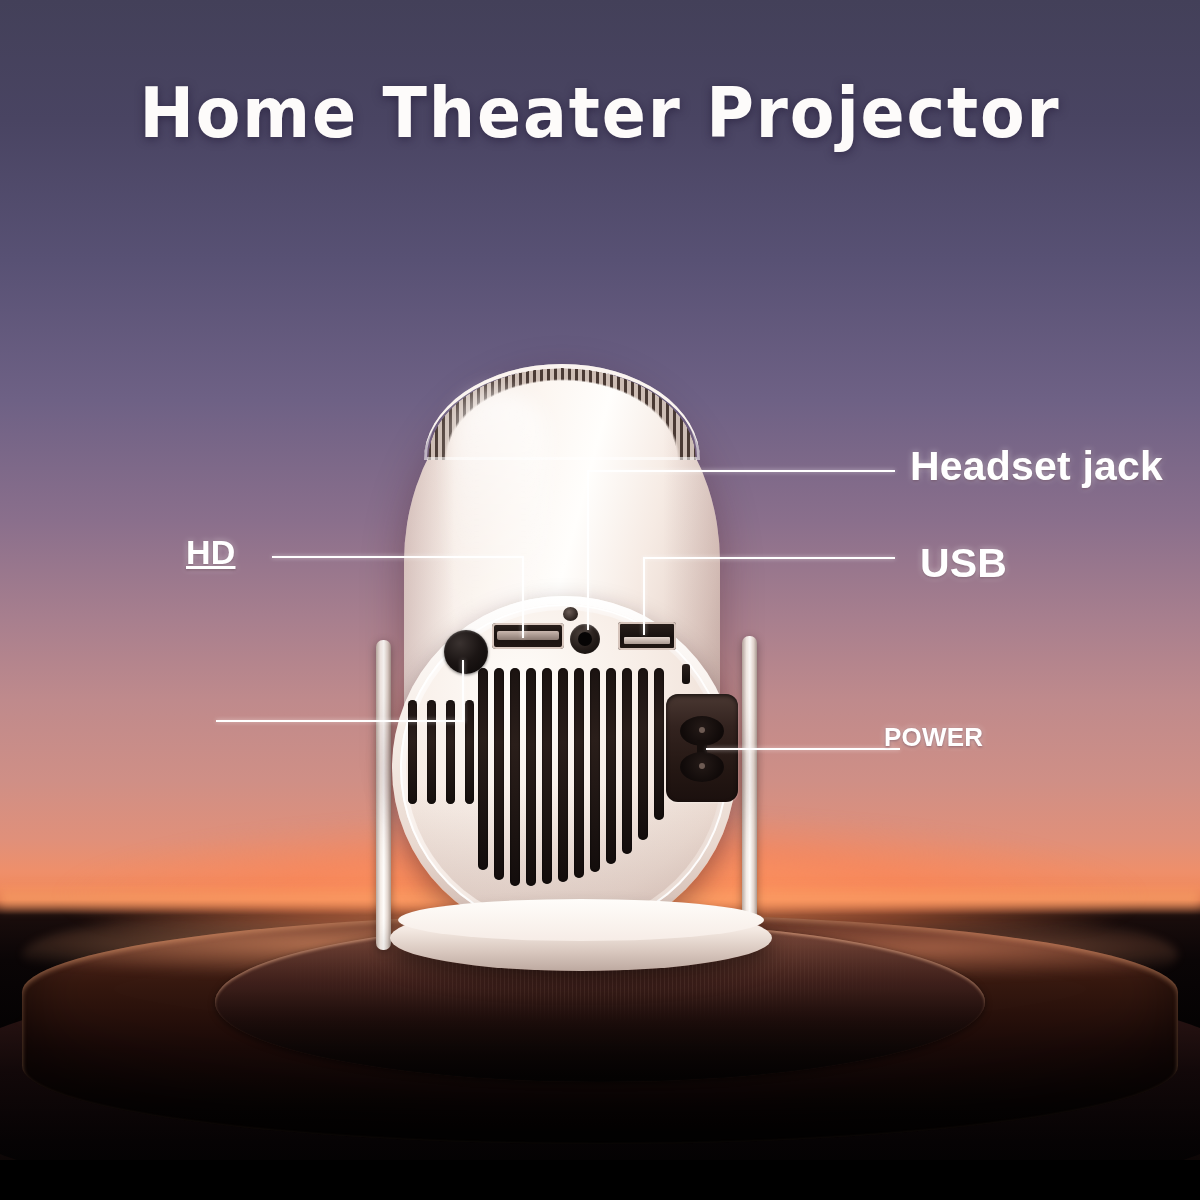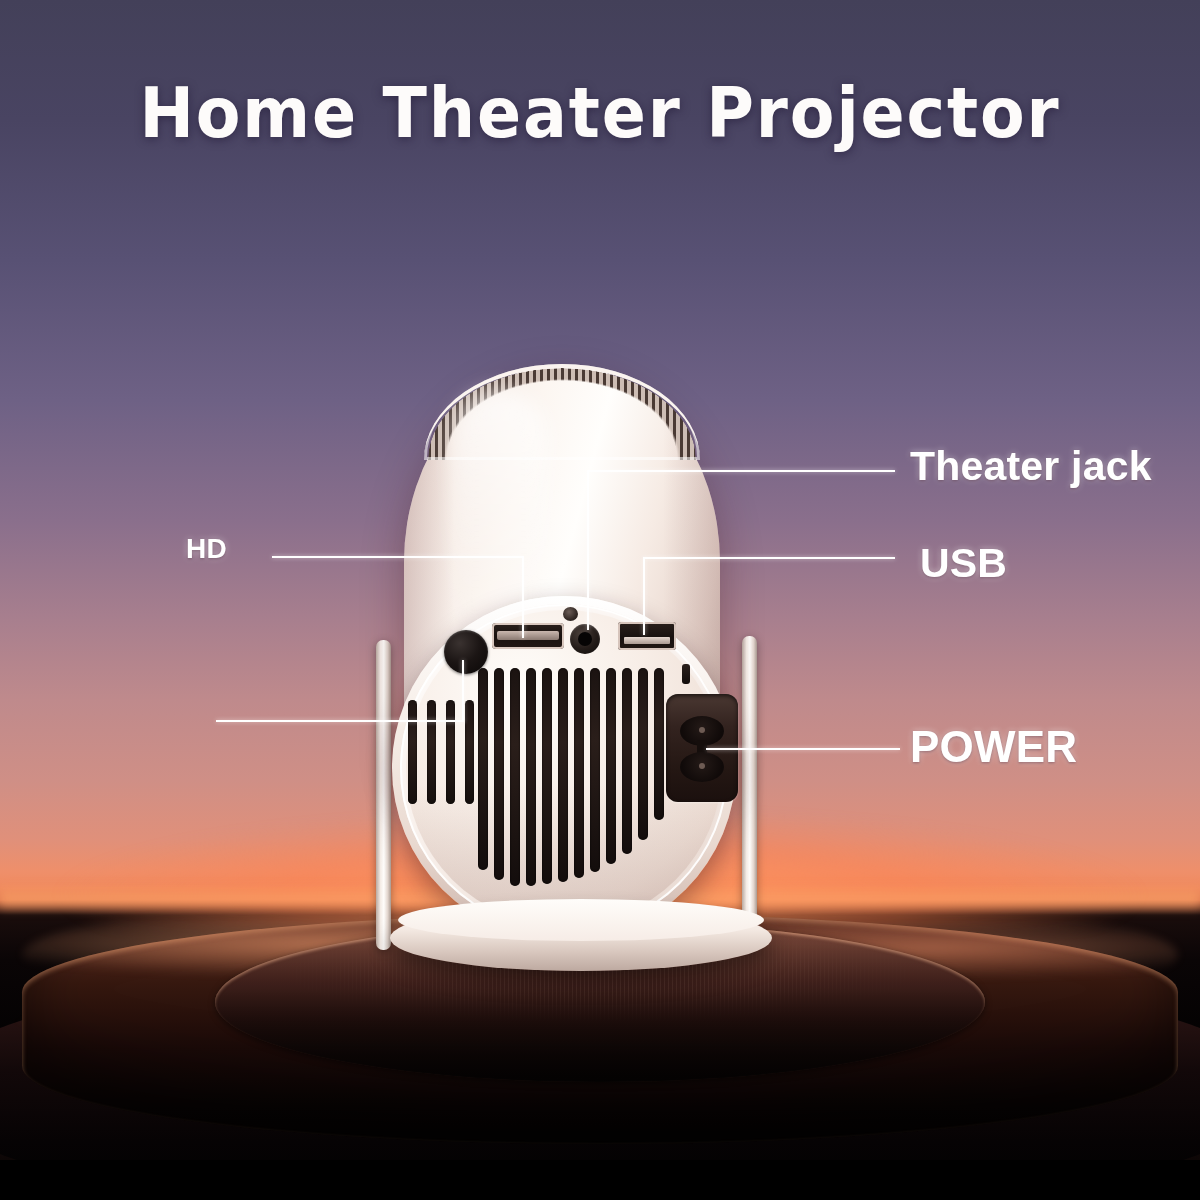--- a/index.html
+++ b/index.html
@@ -387,29 +387,29 @@
     </div>
 
     <div class="foot"></div>
     <div class="foot-top"></div>
   </div>
 
   <div class="title">Home Theater Projector</div>
 
   <div class="lead v" style="left:587px;top:470px;height:160px;"></div>
   <div class="lead h" style="left:587px;top:470px;width:308px;"></div>
-  <div class="label" style="left:910px;top:443px;font-size:41px;">Theater jack</div>
+  <div class="label" style="left:910px;top:443px;font-size:41px;">Headset jack</div>
 
   <div class="lead v" style="left:643px;top:557px;height:78px;"></div>
   <div class="lead h" style="left:643px;top:557px;width:252px;"></div>
   <div class="label" style="left:920px;top:540px;font-size:41px;">USB</div>
 
   <div class="lead h" style="left:706px;top:748px;width:194px;"></div>
-  <div class="label" style="left:910px;top:722px;font-size:44px;">POWER</div>
+  <div class="label" style="left:884px;top:722px;font-size:26px;">POWER</div>
 
   <div class="lead h" style="left:272px;top:556px;width:252px;"></div>
   <div class="lead v" style="left:522px;top:556px;height:82px;"></div>
-  <div class="label" style="left:186px;top:533px;font-size:28px;">HD</div>
+  <div class="label" style="left:186px;top:533px;font-size:34px;text-decoration:underline;">HD</div>
 
   <div class="lead h" style="left:216px;top:720px;width:248px;"></div>
   <div class="lead v" style="left:462px;top:660px;height:62px;"></div>
 
 </div>
 
 </body></html>

